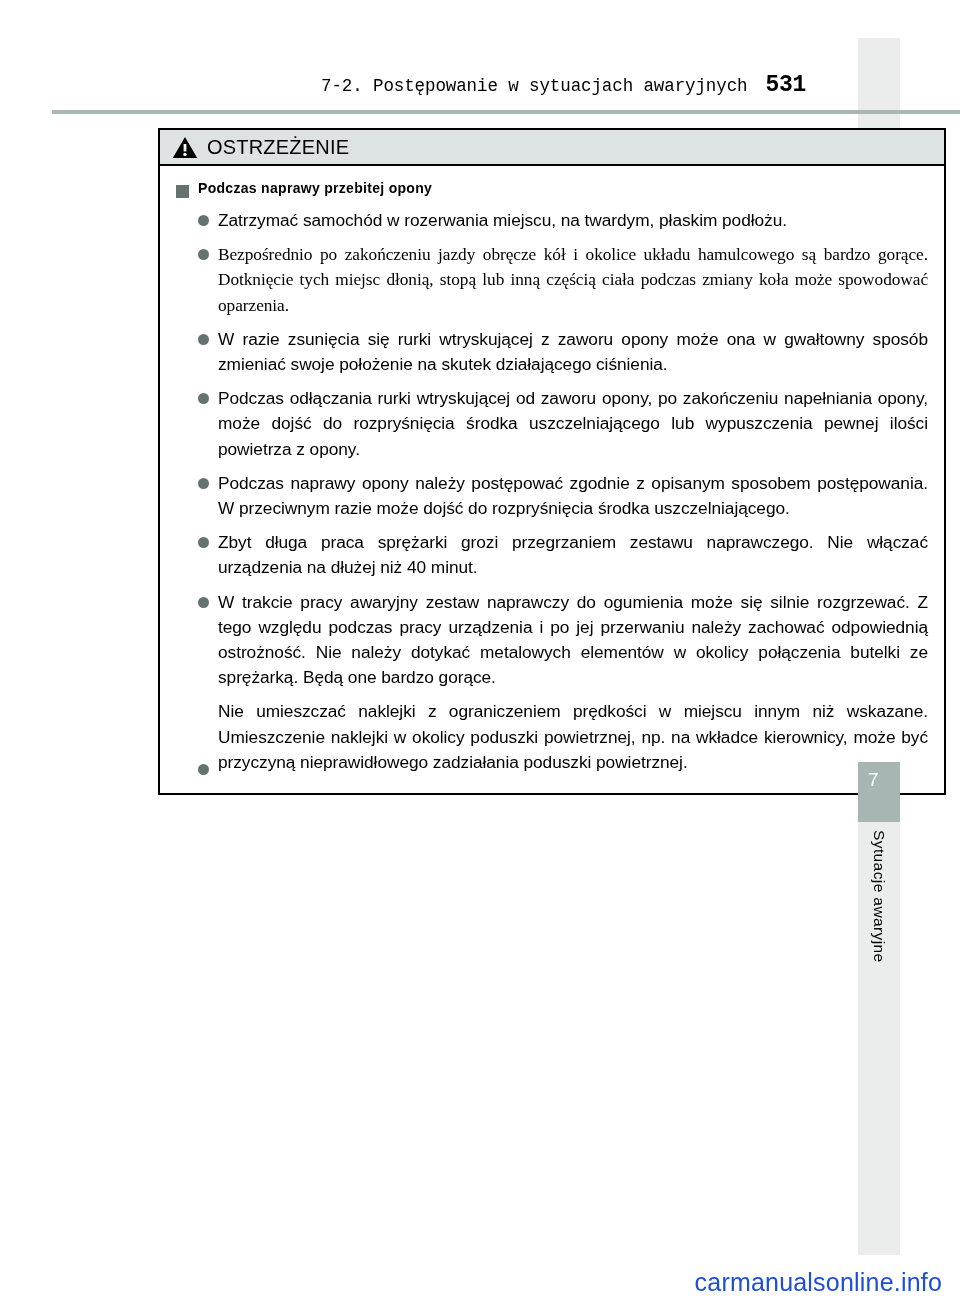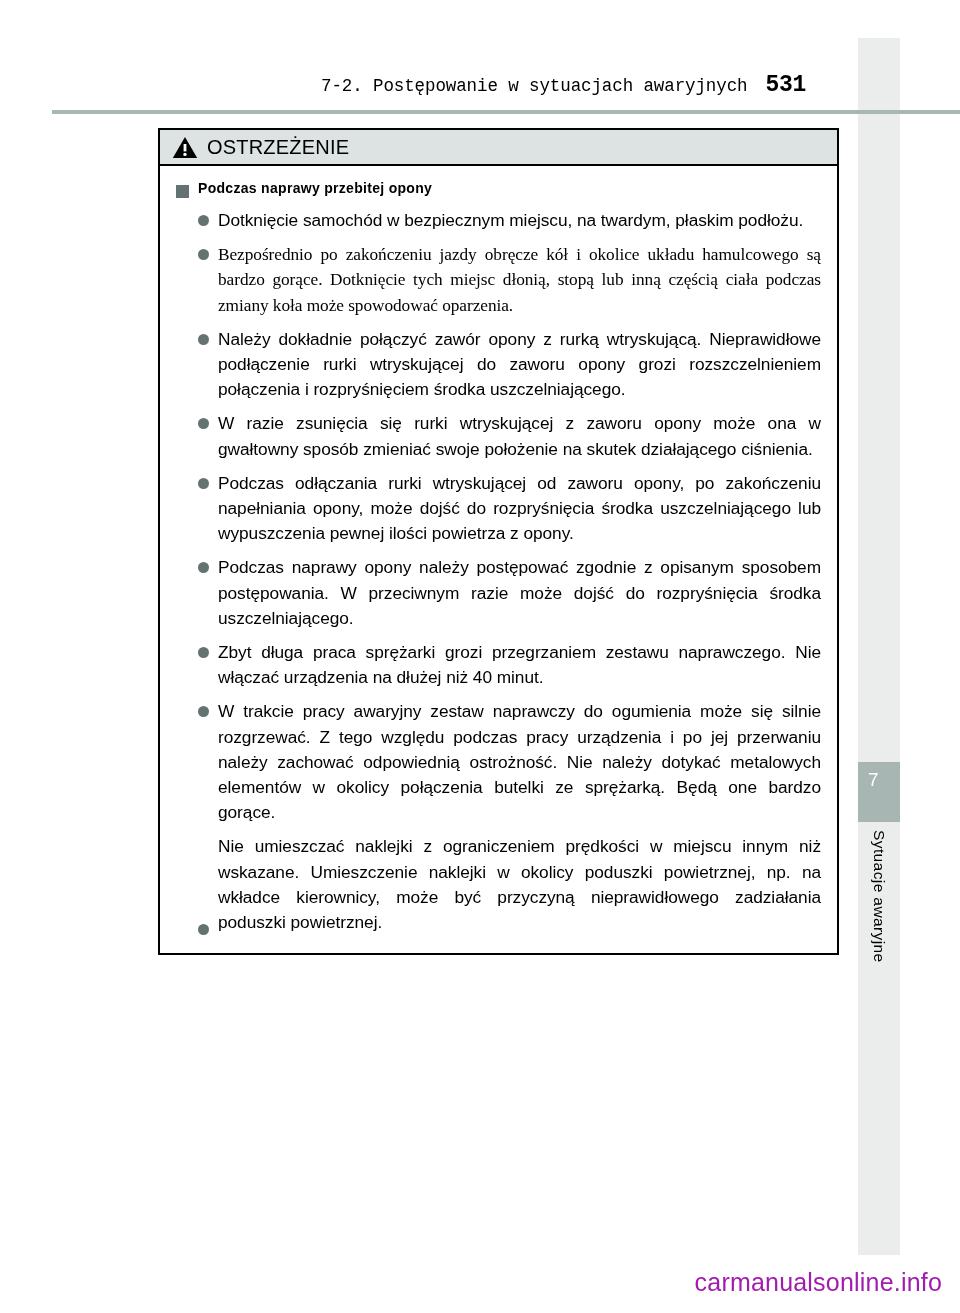--- a/index.html
+++ b/index.html
@@ -58,21 +58,21 @@
     width: 908px;
     height: 4px;
     background: #a8b6b4;
   }
 
   
   .warning-box {
     position: absolute;
     left: 158px;
     top: 128px;
-    width: 681px;
+    width: 788px;
     box-sizing: border-box;
     border: 2px solid #000000;
     background: #ffffff;
   }
   .warning-head {
     background: #dde3e3;
     border-bottom: 2px solid #000000;
     height: 36px;
     display: flex;
     align-items: center;
@@ -189,21 +189,21 @@
 
   
   .watermark {
     position: absolute;
     left: 0;
     bottom: 16px;
     width: 960px;
     text-align: right;
     padding-right: 18px;
     box-sizing: border-box;
-    color: #a21caf;
+    color: #1d4ed8;
     font-size: 25px;
     letter-spacing: 0.2px;
   }
 </style>
 </head>
 <body>
 
 <div class="edge-strip"></div>
 
 <div class="page-header">
@@ -227,34 +227,30 @@
 
     <div class="sec-head">
       <span class="sq-marker"></span>
       <span class="sec-head-label">Podczas naprawy przebitej opony</span>
     </div>
 
     <ul class="bullet-list" style="list-style:none;">
 
       <li class="bullet-item">
         <span class="dot-marker"></span>
-        <span class="bullet-text nojust">Dotknięcie samochód w bezpiecznym miejscu, na twardym, płaskim podłożu.</span>
+        <span class="bullet-text nojust">Zatrzymać samochód w rozerwania miejscu, na twardym, płaskim podłożu.</span>
       </li>
 
       <li class="bullet-item">
         <span class="dot-marker"></span>
         <span class="bullet-text">
           <span class="sub-para">Bezpośrednio po zakończeniu jazdy obręcze kół i okolice układu hamulcowego są bardzo gorące. Dotknięcie tych miejsc dłonią, stopą lub inną częścią ciała podczas zmiany koła może spowodować oparzenia.</span>
         </span>
       </li>
 
-      <li class="bullet-item">
-        <span class="dot-marker"></span>
-        <span class="bullet-text">Należy dokładnie połączyć zawór opony z rurką wtryskującą. Nieprawidłowe podłączenie rurki wtryskującej do zaworu opony grozi rozszczelnieniem połączenia i rozpryśnięciem środka uszczelniającego.</span>
-      </li>
 
       <li class="bullet-item">
         <span class="dot-marker"></span>
         <span class="bullet-text">W razie zsunięcia się rurki wtryskującej z zaworu opony może ona w gwałtowny sposób zmieniać swoje położenie na skutek działającego ciśnienia.</span>
       </li>
 
       <li class="bullet-item">
         <span class="dot-marker"></span>
         <span class="bullet-text">Podczas odłączania rurki wtryskującej od zaworu opony, po zakończeniu napełniania opony, może dojść do rozpryśnięcia środka uszczelniającego lub wypuszczenia pewnej ilości powietrza z opony.</span>
       </li>

